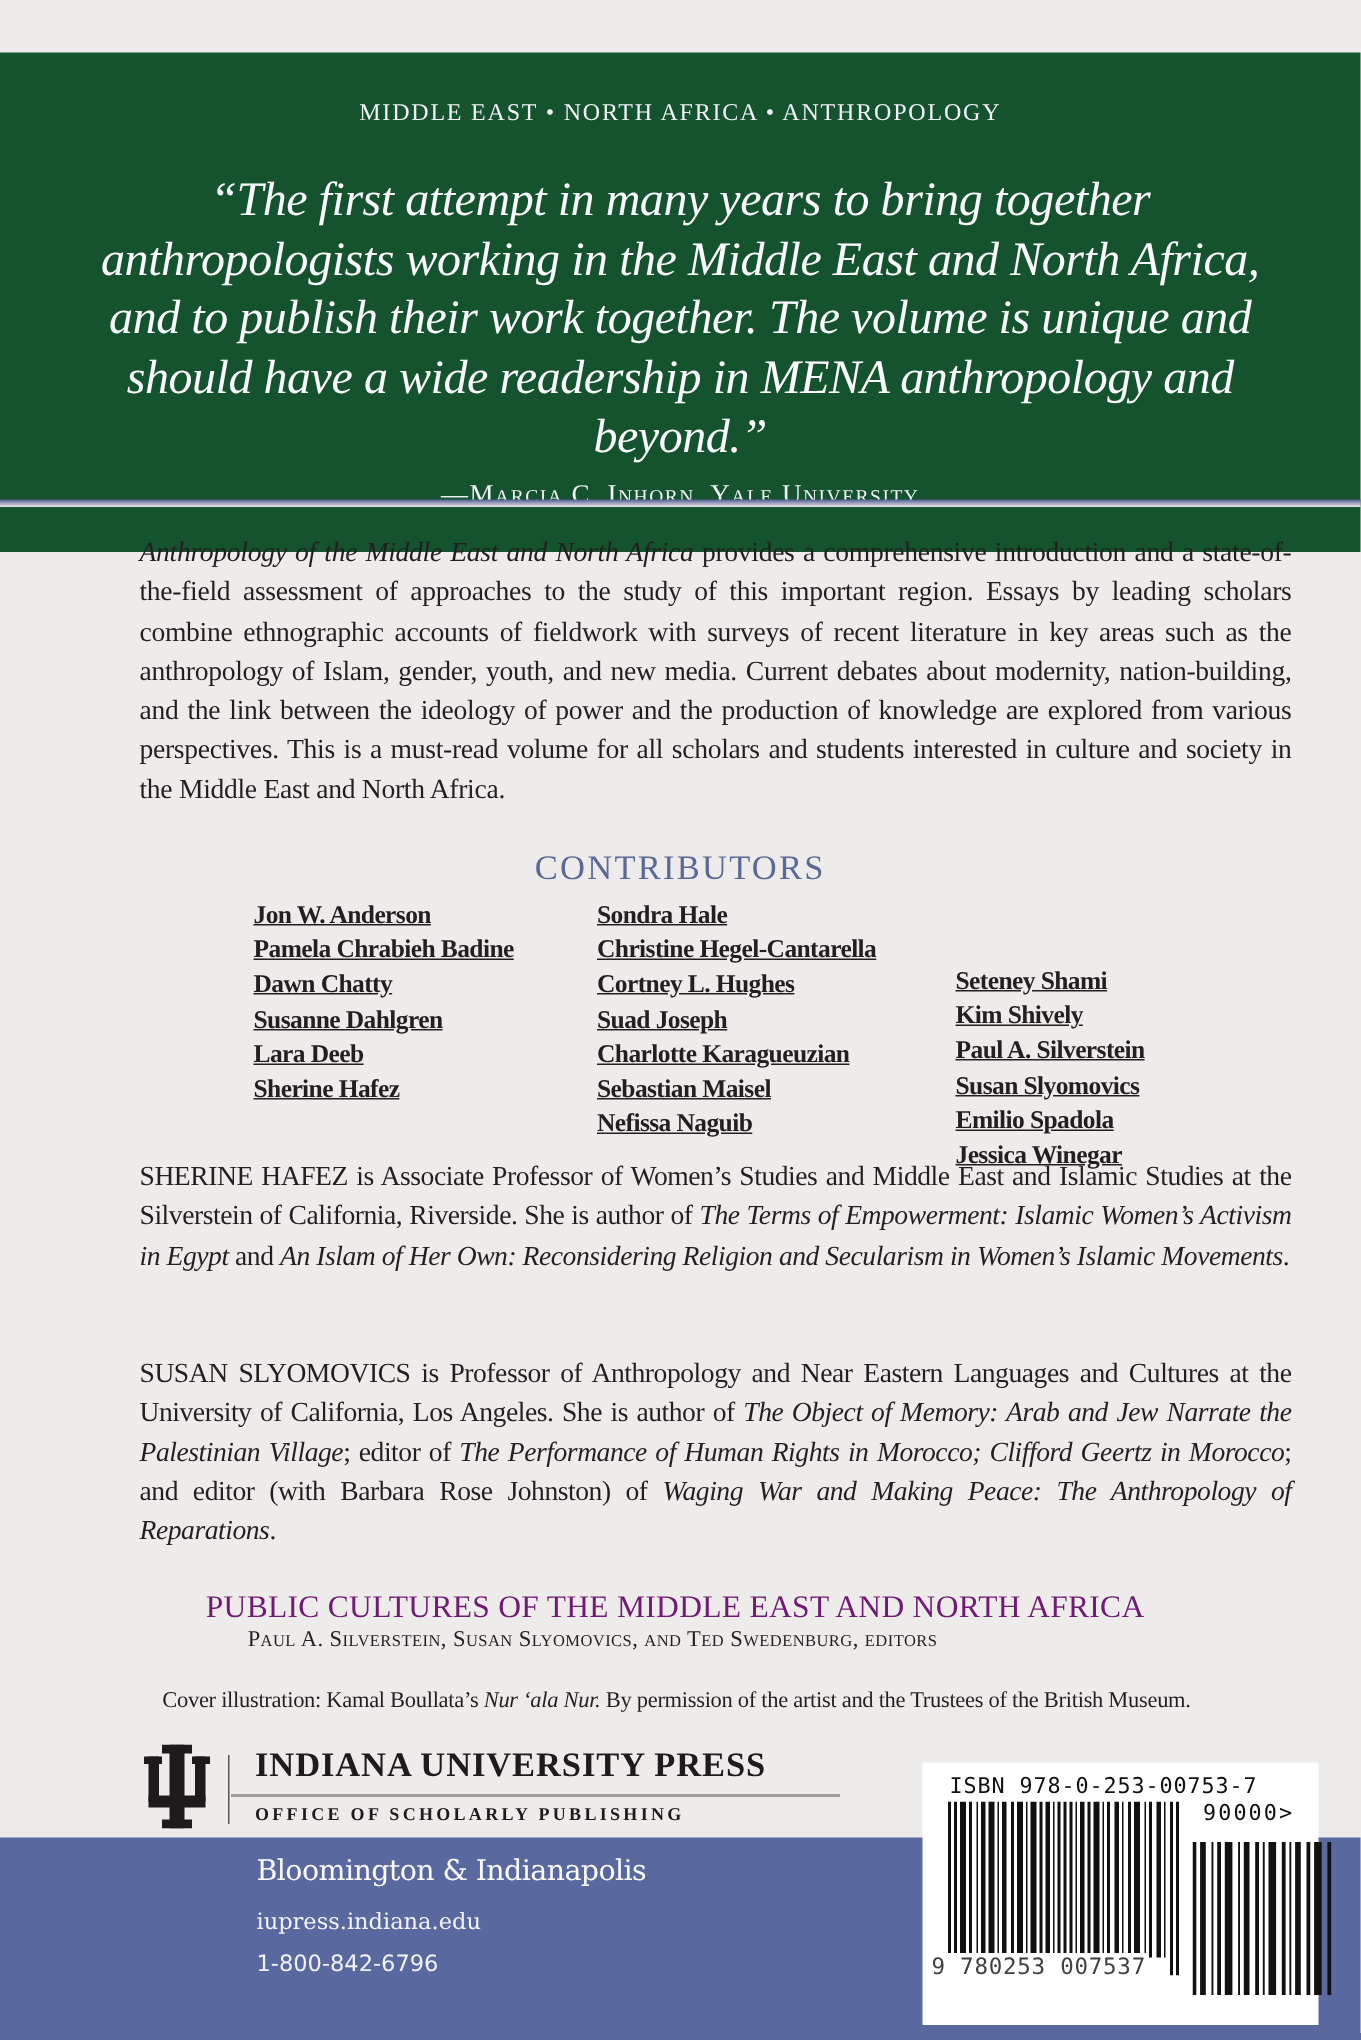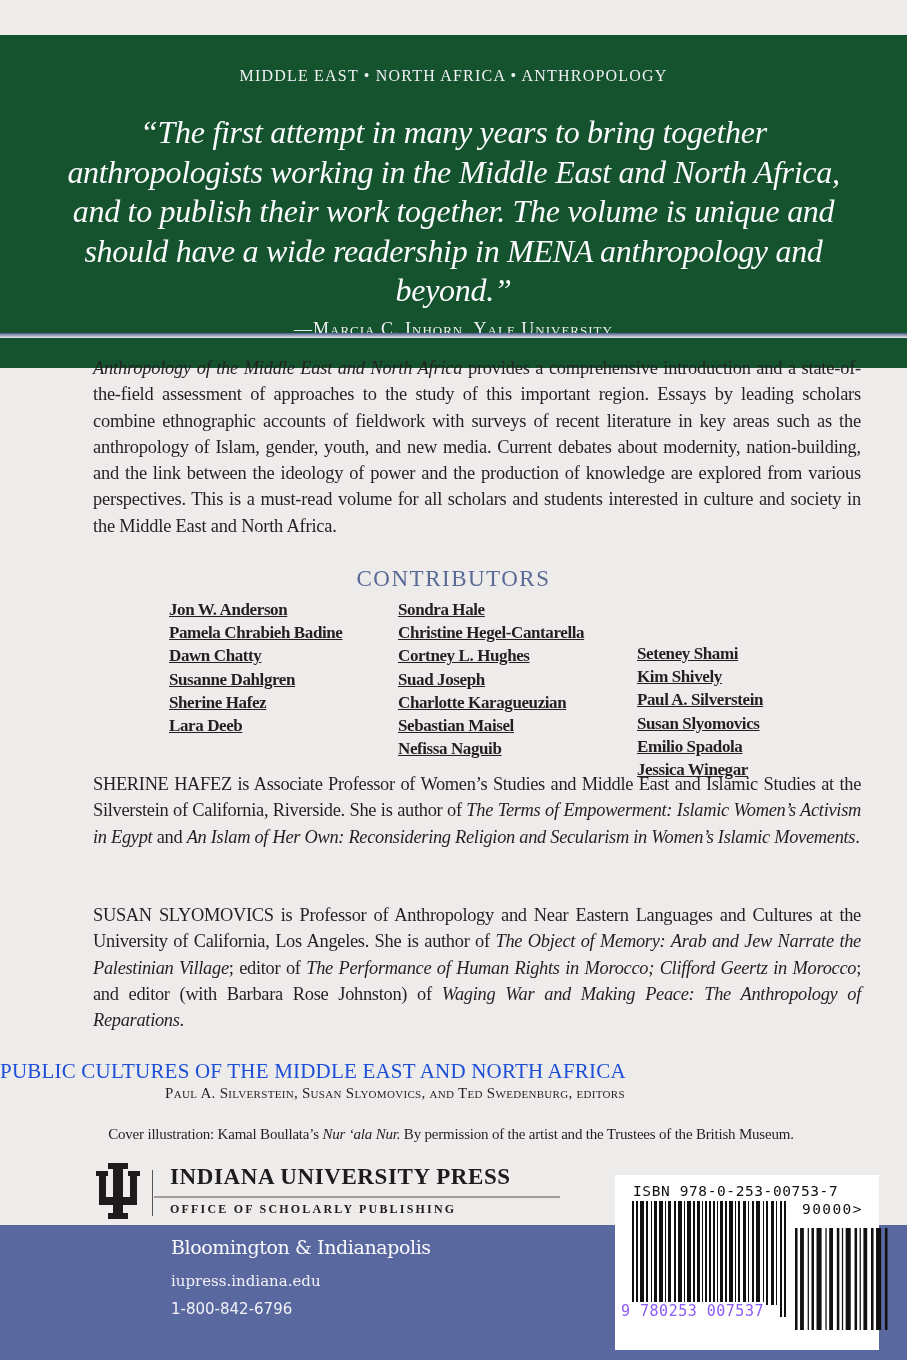--- a/index.html
+++ b/index.html
@@ -16,39 +16,39 @@
   .contrib-title { position:absolute; top:566px; left:0; width:907px; text-align:center; font-size:23px; letter-spacing:1.5px; color:#5a6a96; }
   .contrib-cols { position:absolute; top:598px; left:169px; display:flex; }
   .contrib-col { display:flex; flex-direction:column;text-decoration:underline; }
   .contrib-col span { font-size:17px; line-height:23.2px; font-weight:bold; color:#231f20; letter-spacing:-0.4px; white-space:nowrap; }
   .col1 { width:229px; } .col2 { width:239px; } .col3 { width:200px;margin-top:44px; }
 
   .bio { position:absolute; left:93px; width:768px; font-size:18.4px; line-height:26.3px; text-align:justify; text-align-last:left; letter-spacing:-0.3px; }
   .bio1 { top:771px; } .bio2 { top:902px; }
   .bio i { font-style:italic; }
 
-  .series-name { position:absolute; top:1059px; left:0; width:763px; text-align:left; font-size:21px; letter-spacing:0.2px; color:#1d4ed8; }
+  .series-name { position:absolute; top:1059px; left:0; width:763px; text-align:right; font-size:21px; letter-spacing:0.2px; color:#701a75; }
   .series-editors { position:absolute; top:1085px; left:0; width:790px; text-align:center; font-size:15px; font-variant:small-caps; letter-spacing:0.3px; }
   .credit { position:absolute; top:1126px; left:0; width:902px; text-align:center; font-size:15px; letter-spacing:-0.2px; }
   .credit i { font-style:italic; }
 
   .bottom-band { position:absolute; left:0; top:1225px; width:907px; height:135px; background:#5a68a0; }
   .press-logo { position:absolute; left:96px; top:1163px; width:44px; height:56px; }
   .press-divider { position:absolute; left:152px; top:1170px; width:1px; height:46px; background:#555; }
   .press-name { position:absolute; left:170px; top:1164px; font-size:23px; font-weight:bold; letter-spacing:0.6px; color:#1d1b1b; }
   .press-rule { position:absolute; left:154px; top:1196px; width:406px; height:2px; background:#a09c9c; }
   .press-office { position:absolute; left:170px; top:1202px; font-size:12px; font-weight:bold; letter-spacing:2.2px; color:#1d1b1b; }
   .press-city { position:absolute; left:171px; top:1236px; font-size:19px; color:#fbfbfd; font-family:"DejaVu Serif",serif; letter-spacing:-0.4px; }
   .press-url { position:absolute; left:171px; top:1272px; font-size:15px; color:#f2f2f7; font-family:"DejaVu Serif",serif; }
   .press-phone { position:absolute; left:171px; top:1300px; font-size:15px; color:#f2f2f7; font-family:"DejaVu Sans",sans-serif; }
 
   .barcode { position:absolute; left:615px; top:1175px; width:264px; height:175px; background:#fff; }
   .barcode .isbn-text { position:absolute; left:18px; top:8px; font-family:"DejaVu Sans Mono",monospace; font-size:14.5px; letter-spacing:0.6px; color:#111; }
   .barcode .addon-text { position:absolute; left:187px; top:26px; font-family:"DejaVu Sans Mono",monospace; font-size:14.5px; letter-spacing:1.4px; color:#111; }
-  .barcode .digits { position:absolute; left:6px; top:127px; font-family:"DejaVu Sans Mono",monospace; font-size:15px; letter-spacing:0.5px; color:#8b5cf6; background:#fff; padding-right:2px; }
+  .barcode .digits { position:absolute; left:6px; top:127px; font-family:"DejaVu Sans Mono",monospace; font-size:15px; letter-spacing:0.5px; color:#404040; background:#fff; padding-right:2px; }
   .bars-main { position:absolute; left:17px; top:26px; width:160px; height:116px; }
   .bars-addon { position:absolute; left:180px; top:53px; width:95px; height:102px; }
 </style>
 </head>
 <body>
 
 <div class="top-band">
   <div class="series-line">MIDDLE EAST • NORTH AFRICA • ANTHROPOLOGY</div>
   <div class="quote">“The first attempt in many years to bring together anthropologists working in the Middle East and North Africa, and to publish their work together. The volume is unique and should have a wide readership in MENA anthropology and beyond.”</div>
   <div class="attribution">—Marcia C. Inhorn, Yale University</div>
@@ -57,22 +57,22 @@
 
 <div class="desc"><i>Anthropology of the Middle East and North Africa</i><span> provides a comprehensive introduction and a state-of-the-field assessment of approaches to the study of this important region. Essays by leading scholars combine ethnographic accounts of fieldwork with surveys of recent literature in key areas such as the anthropology of Islam, gender, youth, and new media. Current debates about modernity, nation-building, and the link between the ideology of power and the production of knowledge are explored from various perspectives. This is a must-read volume for all scholars and students interested in culture and society in the Middle East and North Africa.</span></div>
 
 <div class="contrib-title">CONTRIBUTORS</div>
 <div class="contrib-cols">
   <div class="contrib-col col1">
     <span>Jon W. Anderson</span>
     <span>Pamela Chrabieh Badine</span>
     <span>Dawn Chatty</span>
     <span>Susanne Dahlgren</span>
+    <span>Lara Deeb</span>
     <span>Sherine Hafez</span>
-    <span>Lara Deeb</span>
   </div>
   <div class="contrib-col col2">
     <span>Sondra Hale</span>
     <span>Christine Hegel-Cantarella</span>
     <span>Cortney L. Hughes</span>
     <span>Suad Joseph</span>
     <span>Charlotte Karagueuzian</span>
     <span>Sebastian Maisel</span>
     <span>Nefissa Naguib</span>
   </div>

